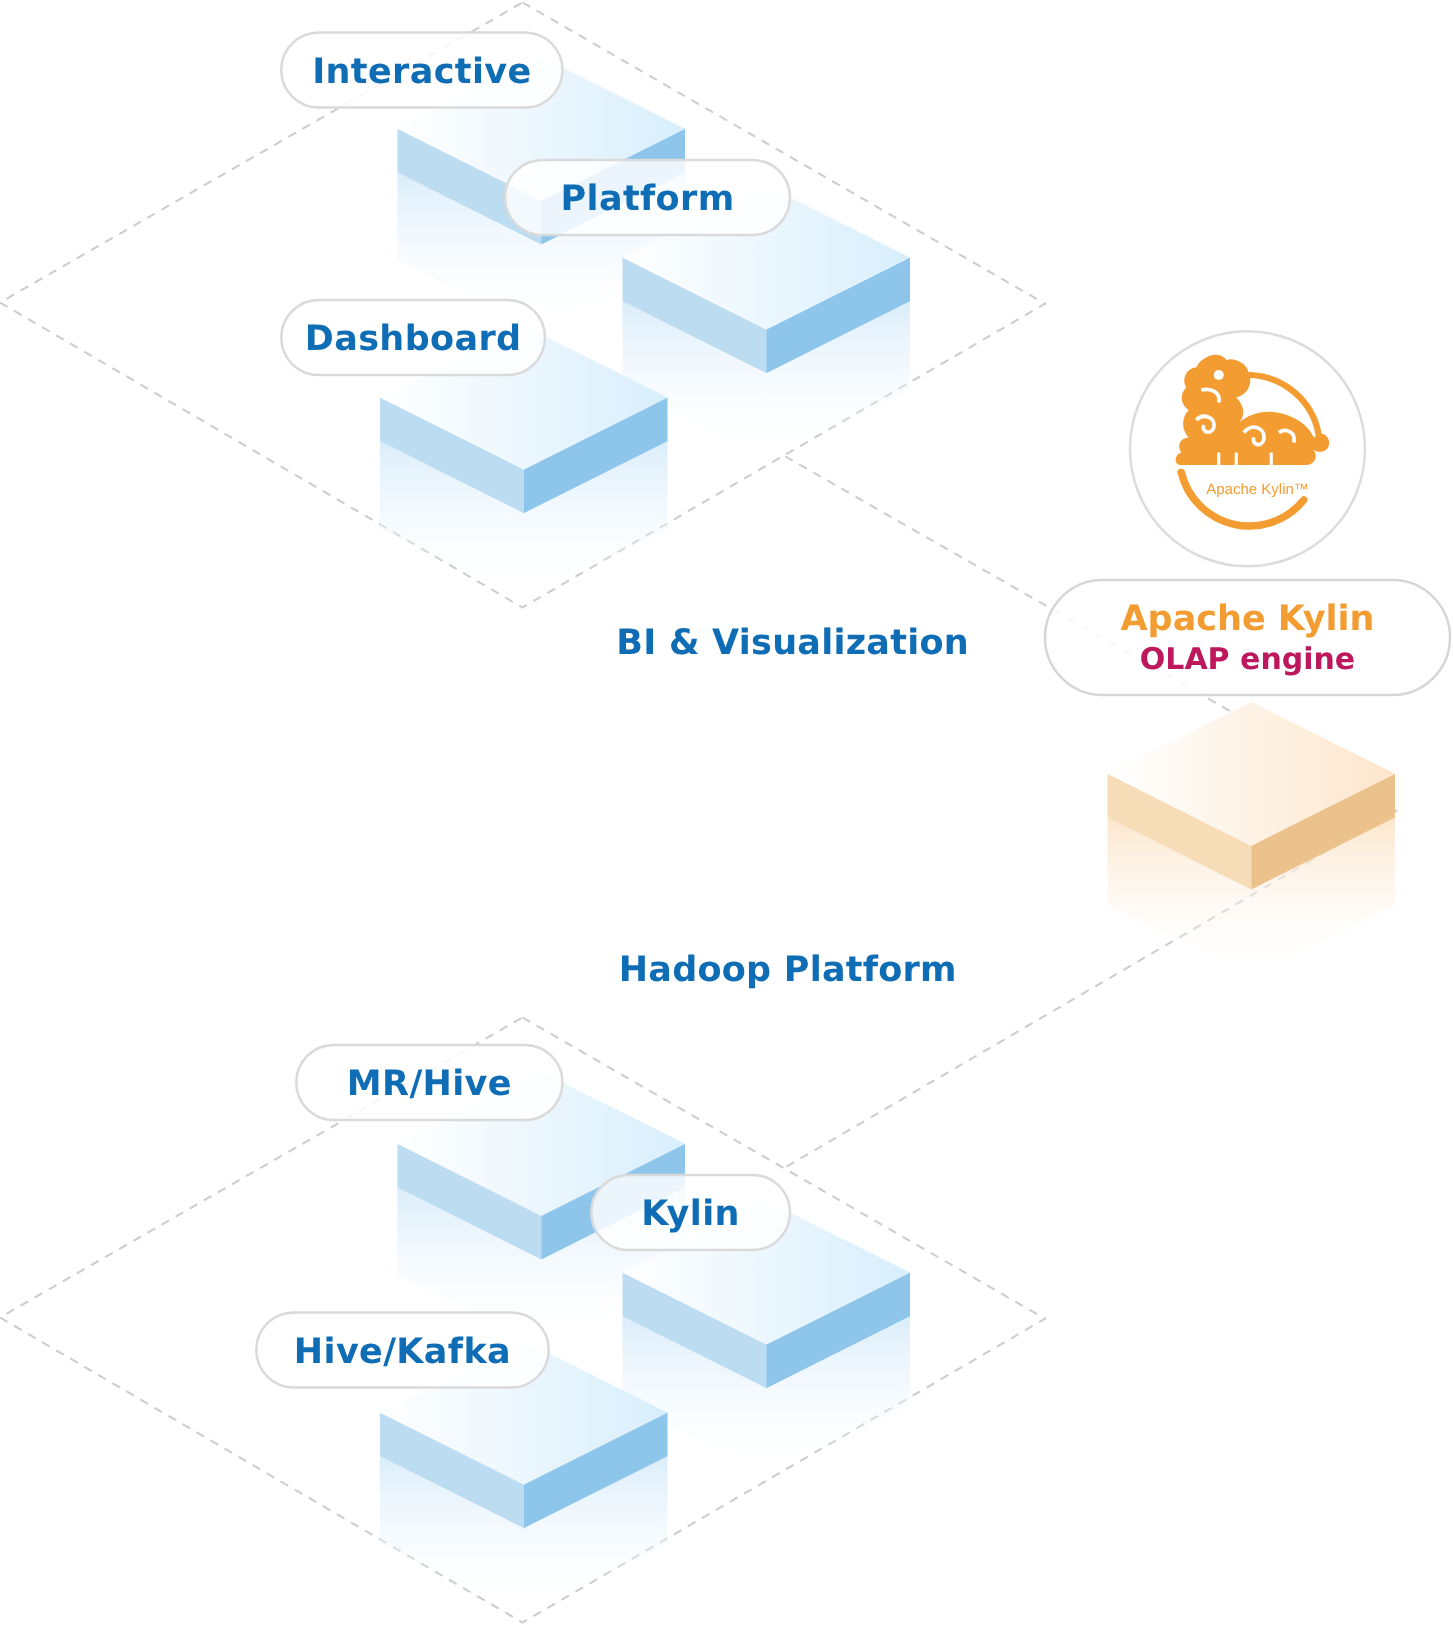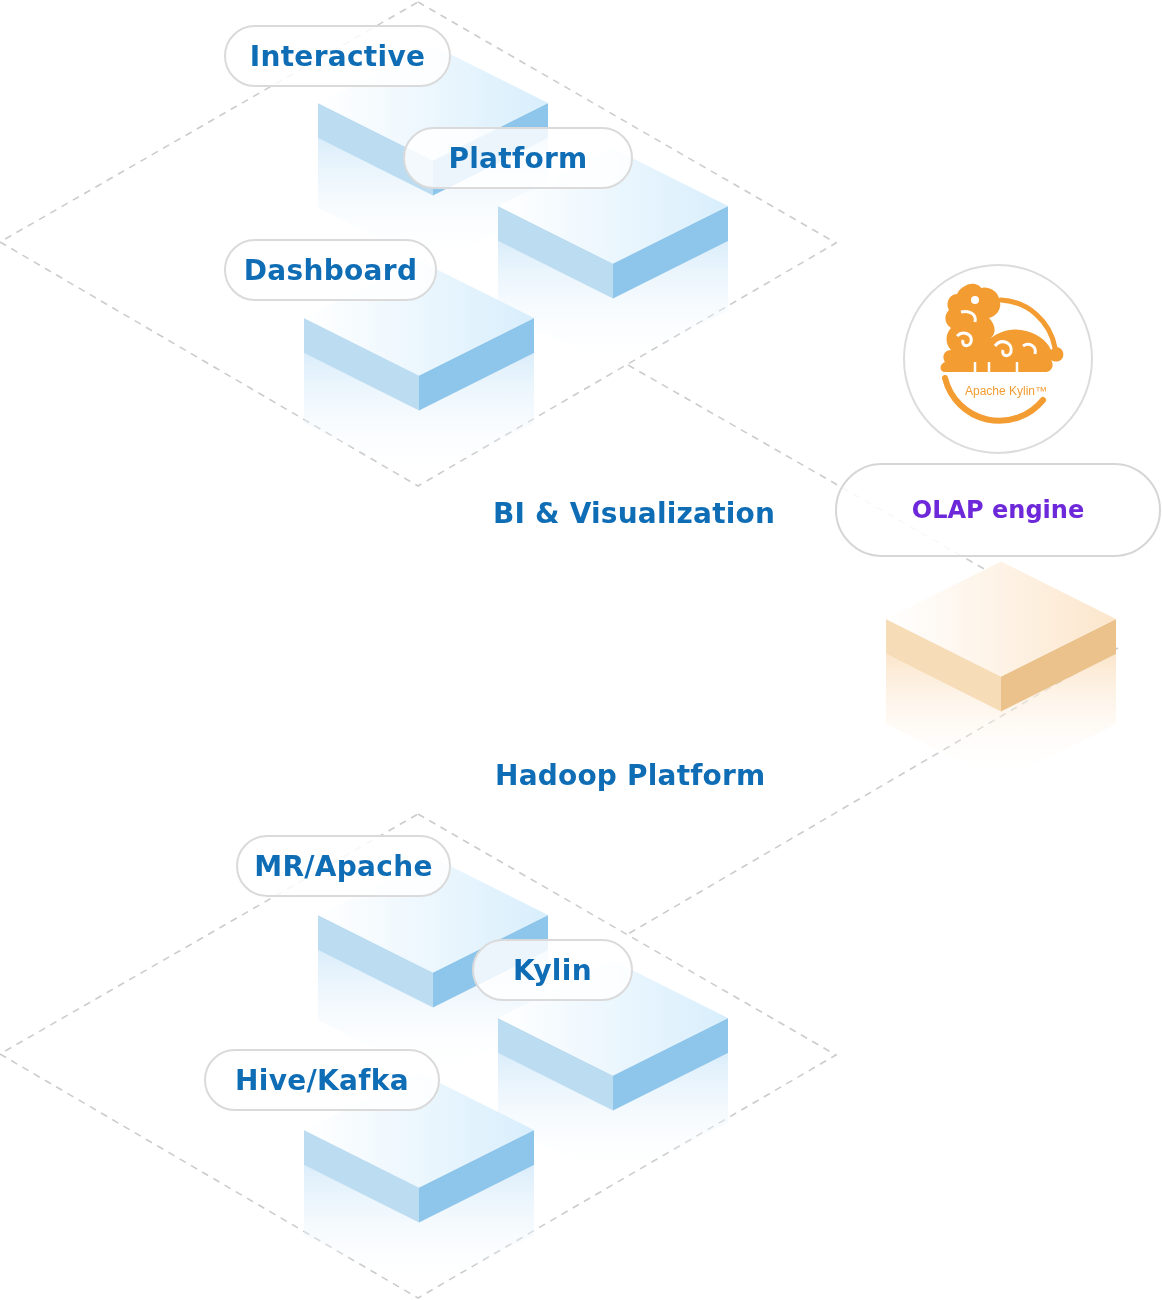--- a/index.html
+++ b/index.html
@@ -13,21 +13,21 @@
   .section-label { position: absolute; color: #0f6db5; font-weight: bold; font-size: 28px;
                    white-space: nowrap; letter-spacing: 0.2px; }
   .logo-circle { position: absolute; left: 903px; top: 264px; width: 190px; height: 190px;
                  box-sizing: border-box; border: 2px solid #dcdcdc; border-radius: 50%;
                  background: #fff; }
   .kylin-pill { position: absolute; left: 835px; top: 463px; width: 326px; height: 94px;
                 box-sizing: border-box; border: 2px solid #d6d6d6; border-radius: 48px;
                 background: rgba(255,255,255,0.85); display: flex; flex-direction: column;
                 align-items: center; justify-content: center; }
   .kylin-title { color: #f39c32; font-weight: bold; font-size: 28px; line-height: 34px; }
-  .kylin-sub { color: #6d28d9; font-weight: bold; font-size: 24px; line-height: 30px; }
+  .kylin-sub { color: #be185d; font-weight: bold; font-size: 24px; line-height: 30px; }
 </style>
 </head>
 <body>
 
 <svg id="scene" xmlns="http://www.w3.org/2000/svg" width="1162" height="1300" viewBox="0 0 1162 1300">
   <defs>
     <linearGradient id="gTopBlue" x1="0" y1="0" x2="1" y2="0">
       <stop offset="0" stop-color="#ffffff"></stop>
       <stop offset="1" stop-color="#d8eefc"></stop>
     </linearGradient>
@@ -100,21 +100,21 @@
     </g>
 </svg>
 
 <div class="pill" style="left:224px; top:25px; width:227px; height:62px;">Interactive</div>
 <div class="pill" style="left:403px; top:127px; width:230px; height:62px;">Platform</div>
 <div class="pill" style="left:224px; top:239px; width:213px; height:62px;">Dashboard</div>
 
 <div class="section-label" style="left:493px; top:497px;">BI &amp; Visualization</div>
 <div class="section-label" style="left:495px; top:759px;">Hadoop Platform</div>
 
-<div class="pill" style="left:236px; top:835px; width:215px; height:62px;">MR/Apache</div>
+<div class="pill" style="left:236px; top:835px; width:215px; height:62px;">MR/Hive</div>
 <div class="pill" style="left:472px; top:939px; width:161px; height:62px;">Kylin</div>
 <div class="pill" style="left:204px; top:1049px; width:236px; height:62px;">Hive/Kafka</div>
 
 <div class="logo-circle">
   <svg width="186" height="186" viewBox="0 0 186 186" style="position:absolute; left:0; top:0;">
 
     <path d="M96,34 A58,58 0 0 1 150,82" fill="none" stroke="#f39c32" stroke-width="5" stroke-linecap="round"></path>
     <path d="M40,112 A56,56 0 0 0 138,134" fill="none" stroke="#f39c32" stroke-width="6" stroke-linecap="round"></path>
 
     <path fill="#f39c32" d="
@@ -128,14 +128,15 @@
     <path d="M56,46 C64,44 72,48 70,56" fill="none" stroke="#fff" stroke-width="3"></path>
     <path d="M52,70 C58,64 68,68 66,76 C64,82 56,80 58,74" fill="none" stroke="#fff" stroke-width="3"></path>
     <path d="M90,80 C96,72 108,76 106,86 C104,92 96,90 98,84" fill="none" stroke="#fff" stroke-width="3"></path>
     <path d="M118,80 C124,76 132,80 130,88" fill="none" stroke="#fff" stroke-width="3"></path>
     <path d="M70,96 L70,106 M84,96 L84,106 M112,96 L112,106" stroke="#fff" stroke-width="2.5"></path>
   </svg>
   <div style="position:absolute; left:60px; top:118px; color:#f39c32; font-family:Liberation Sans, sans-serif; font-size:12px;">Apache Kylin™</div>
 </div>
 
 <div class="kylin-pill">
+  <div class="kylin-title">Apache Kylin</div>
   <div class="kylin-sub">OLAP engine</div>
 </div>
 
 </body></html>

